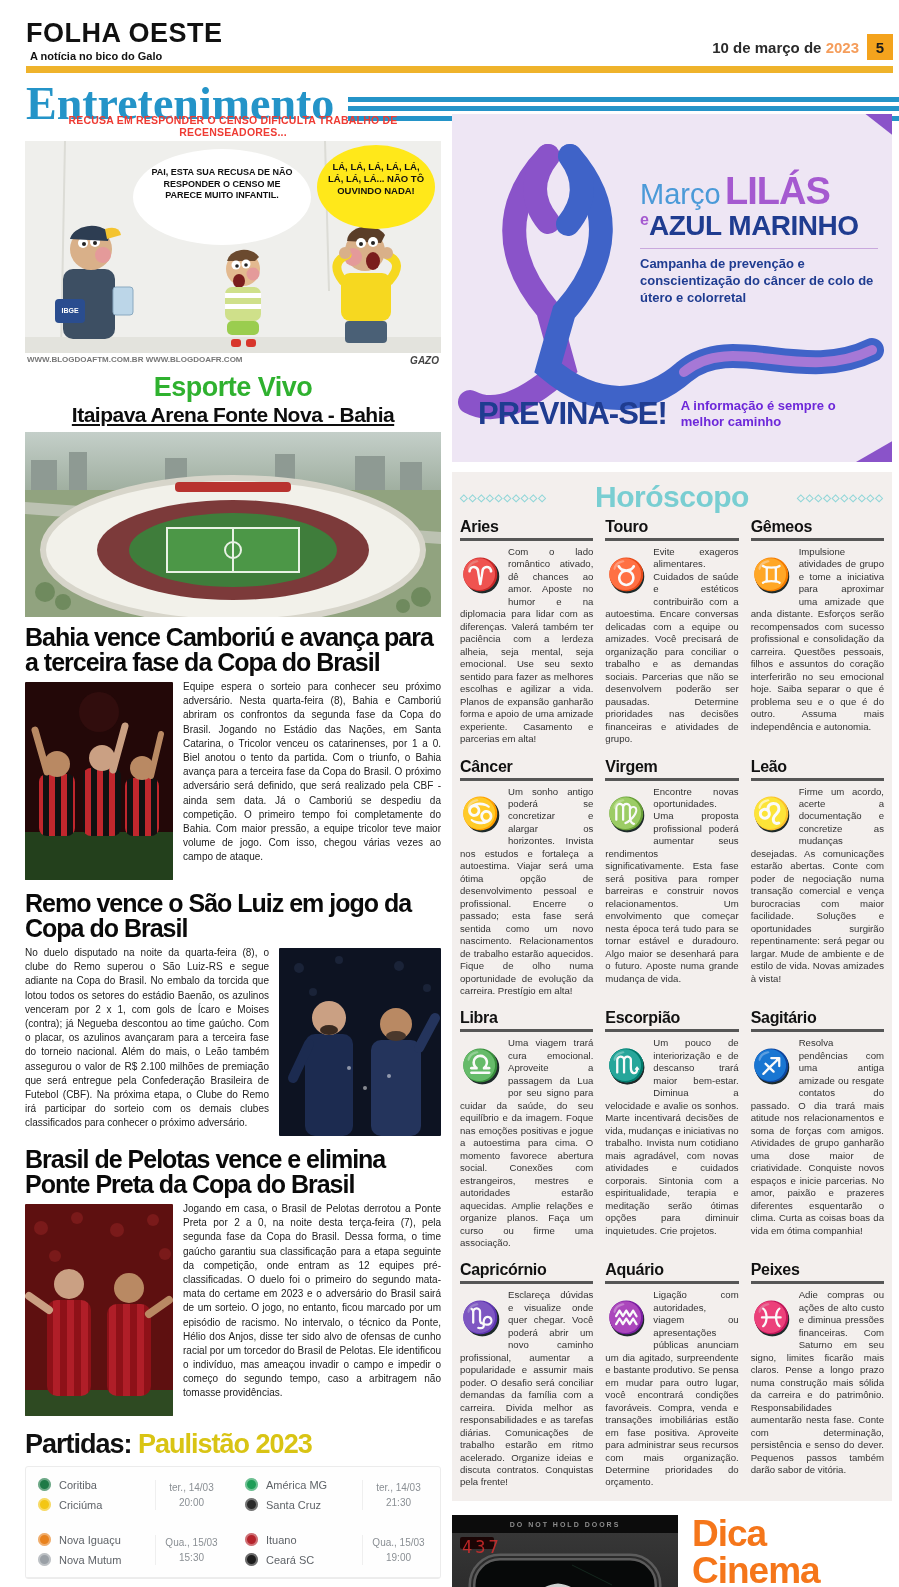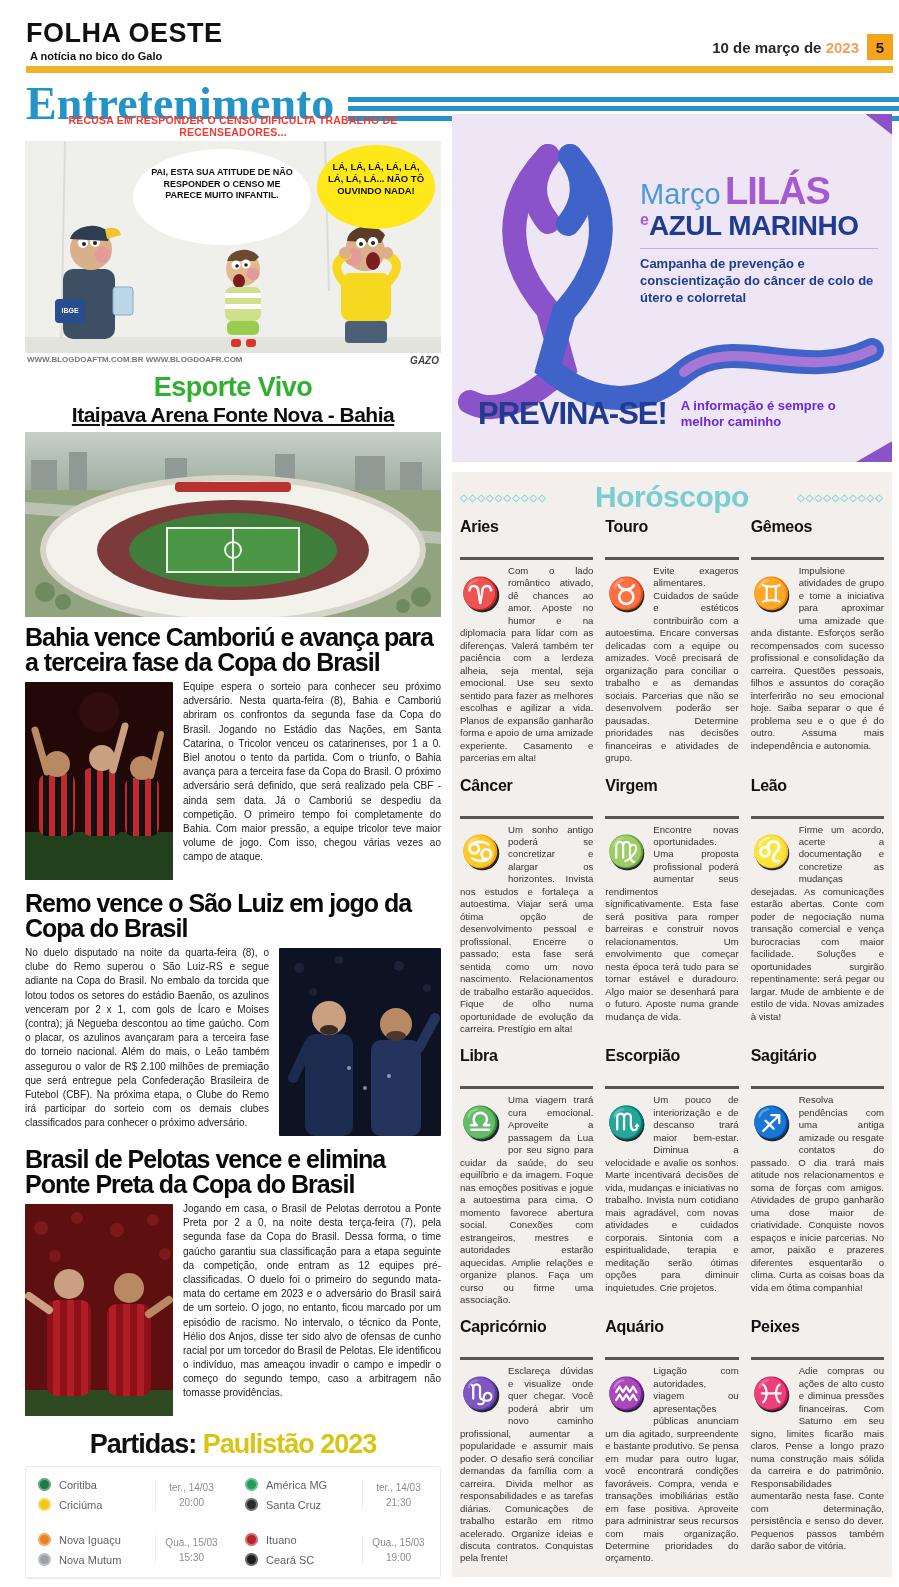--- a/index.html
+++ b/index.html
@@ -42,21 +42,21 @@
 
   
   .headline { font-weight:900; font-size:25px; line-height:.98; letter-spacing:-1px; color:#0a0a0a; margin:8px 0 6px; }
   .art-body { font-size:10px; line-height:1.42; text-align:justify; color:#222; }
   .art-img { border-radius:1px; }
   .img-left  { float:left;  margin:2px 10px 3px 0; }
   .img-right { float:right; margin:2px 0 3px 10px; }
   article::after { content:""; display:block; clear:both; }
 
   
-  .fx-head { text-align:center; font-weight:900; font-size:27px; letter-spacing:-1px; margin:10px 0 6px; }
+  .fx-head { text-align:left; font-weight:900; font-size:27px; letter-spacing:-1px; margin:10px 0 6px; }
   .fx-head .yellow { color:#d9c414; }
   .fx-box { border:1px solid #ececec; background:#fefefe; border-radius:3px; }
   .fx-grid { display:grid; grid-template-columns:1fr 1fr; }
   .match { display:flex; align-items:center; padding:11px 12px; }
   .match.rule { border-bottom:1px solid #ededed; }
   .teams { flex:1; display:flex; flex-direction:column; gap:7px; }
   .team { display:flex; align-items:center; gap:8px; font-size:11px; color:#5f6368; }
   .logo { width:13px; height:13px; border-radius:50%; flex-shrink:0; box-shadow:inset 0 0 0 2px rgba(255,255,255,.35); }
   .when { width:66px; border-left:1px solid #efefef; text-align:center; font-size:10px; color:#8a8f94; line-height:1.5; padding-left:6px; }
 
@@ -75,21 +75,21 @@
   .b-bottom { position:absolute; left:26px; bottom:30px; display:flex; align-items:center; gap:14px; }
   .b-cta { color:#1f3c90; font-size:31px; font-weight:900; letter-spacing:-1px; }
   .b-tag { color:#6d28d9; font-weight:700; font-size:13px; line-height:1.2; width:160px; }
 
   
   .horoscope { background:#f3efed; margin-top:10px; padding:8px 8px 12px; }
   .h-title-row { display:flex; align-items:center; justify-content:space-between; margin-bottom:4px; }
   .diamonds { color:#8fd6d8; font-size:10px; letter-spacing:1px; font-weight:700; }
   .h-title { color:#79ced2; font-weight:900; font-size:30px; letter-spacing:-.5px; }
   .h-grid { display:grid; grid-template-columns:repeat(3,1fr); column-gap:12px; row-gap:12px; }
-  .sign h5 { font-size:16px; font-weight:900; border-bottom:3px solid #565656; padding-bottom:21px; margin-bottom:5px; letter-spacing:-.3px; }
+  .sign h5 { font-size:16px; font-weight:900; border-bottom:3px solid #565656; padding-bottom:2px; margin-bottom:5px; letter-spacing:-.3px; }
   .z-icon { float:left; width:42px; height:52px; margin:2px 6px 0 0; display:flex; align-items:center; justify-content:center;
             font-size:31px; color:#57b9be; text-shadow:1.5px 1.5px 0 #1e2a2a; }
   .sign p { font-size:9.6px; line-height:1.3; text-align:justify; color:#333; }
 
   
   .cinema { display:flex; gap:14px; margin-top:14px; }
   .poster { position:relative; width:226px; height:316px; flex-shrink:0; background:#161616; overflow:hidden; }
   .poster svg { position:absolute; inset:0; }
   .p-top { position:absolute; top:6px; width:100%; text-align:center; color:#8d8d8d; font-size:7px; letter-spacing:2px; font-weight:700; }
   .p-led { position:absolute; top:22px; left:10px; color:#e02d2d; font-family:"DejaVu Sans Mono", monospace; font-size:17px; letter-spacing:3px; opacity:.8; filter:blur(.4px); }
@@ -172,21 +172,21 @@
             <circle cx="336" cy="103" r="2" fill="#222"></circle>
               <circle cx="348" cy="102" r="2" fill="#222"></circle>
             <rect x="316" y="132" width="50" height="48" rx="9" fill="#f6d820"></rect>
             <path d="M318,140 q-14,-18 4,-26" stroke="#f6d820" stroke-width="9" fill="none" stroke-linecap="round"></path>
             <path d="M364,140 q16,-18 -2,-26" stroke="#f6d820" stroke-width="9" fill="none" stroke-linecap="round"></path>
             <circle cx="320" cy="112" r="6" fill="#d9b089"></circle>
               <circle cx="362" cy="112" r="6" fill="#d9b089"></circle>
             <rect x="320" y="180" width="42" height="22" rx="4" fill="#4a6076"></rect>
           </g>
         </svg>
-        <div class="bubble bubble-left">PAI, ESTA SUA ATITUDE DE NÃO RESPONDER O CENSO ME PARECE MUITO INFANTIL.</div>
+        <div class="bubble bubble-left">PAI, ESTA SUA RECUSA DE NÃO RESPONDER O CENSO ME PARECE MUITO INFANTIL.</div>
         <div class="bubble bubble-right">LÁ, LÁ, LÁ, LÁ, LÁ, LÁ, LÁ, LÁ... NÃO TÔ OUVINDO NADA!</div>
       </div>
       <div class="comic-credits">
         <span>WWW.BLOGDOAFTM.COM.BR   WWW.BLOGDOAFR.COM</span>
         <span class="comic-sign">GAZO</span>
       </div>
     </figure>
 
     <h3 class="sport-head">Esporte Vivo</h3>
     <h4 class="arena-head">Itaipava Arena Fonte Nova - Bahia</h4>

